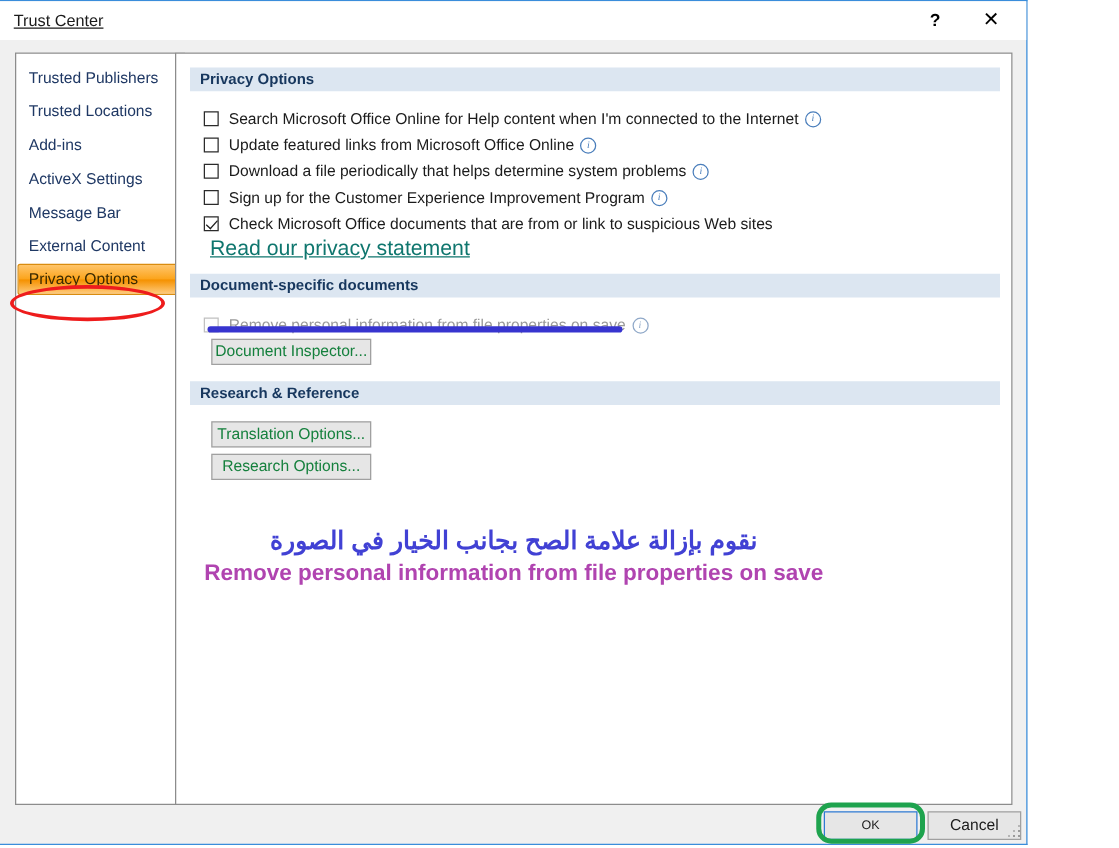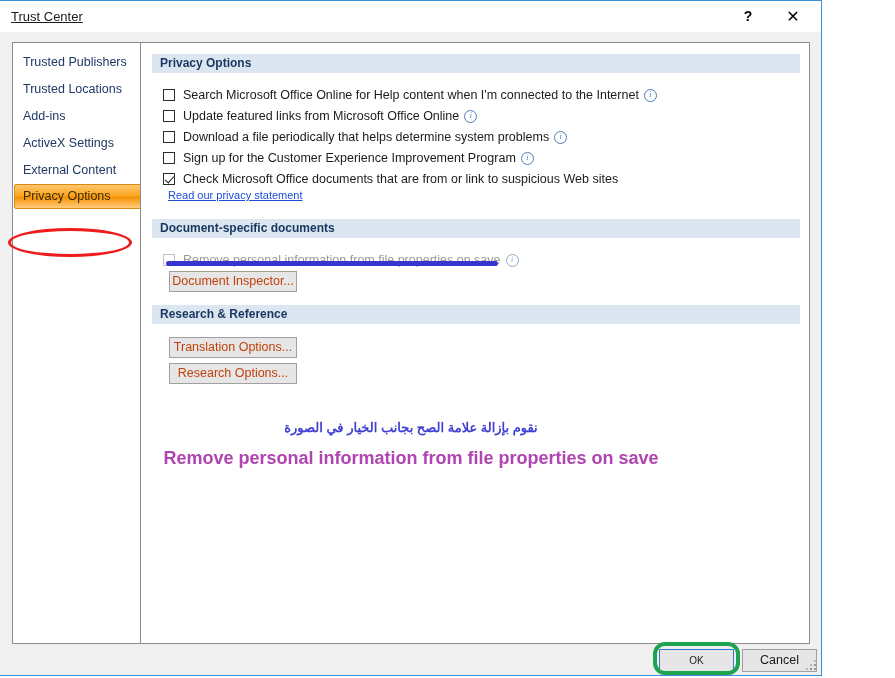--- a/index.html
+++ b/index.html
@@ -173,34 +173,34 @@
     vertical-align: middle;
     flex: 0 0 auto;
   }
   .cbrow.disabled .infoicon { border-color: #8fa8c8; color: #8fa8c8; }
 
   
   #privacy-link {
     position: absolute;
     left: 167px;
     top: 187px;
-    font-size: 11px;
-    color: #1d4ed8;
+    font-size: 17px;
+    color: #0f766e;
     text-decoration: underline;
     cursor: pointer;
     white-space: nowrap;
   }
 
   
   .pbtn {
     position: absolute;
     background: #e6e6e6;
     border: 1px solid #a0a0a0;
     font-size: 12.5px;
-    color: #c2410c;
+    color: #15803d;
     height: 21px;
     line-height: 19px;
     text-align: center;
     box-sizing: border-box;
     cursor: default;
     white-space: nowrap;
   }
 
   
   #ok-btn {
@@ -281,21 +281,21 @@
     box-sizing: border-box;
     pointer-events: none;
   }
   #ann-arabic {
     position: absolute;
     left: 0;
     top: 420px;
     width: 822px;
     text-align: center;
     direction: rtl;
-    font-size: 13px;
+    font-size: 20px;
     font-weight: bold;
     color: #4141d4;
     white-space: nowrap;
   }
   #ann-english {
     position: absolute;
     left: 0;
     top: 448px;
     width: 822px;
     text-align: center;
@@ -315,20 +315,21 @@
     <div class="titlebtn" id="help-btn">?</div>
     <div class="titlebtn" id="close-btn">✕</div>
   </div>
 
   <div id="sidebar">
     <div style="height:6px"></div>
     <div class="side-item">Trusted Publishers</div>
     <div class="side-item">Trusted Locations</div>
     <div class="side-item">Add-ins</div>
     <div class="side-item">ActiveX Settings</div>
+    <div class="side-item">Message Bar</div>
     <div class="side-item">External Content</div>
     <div class="side-item selected">Privacy Options</div>
   </div>
 
   <div id="content">
 
     <div class="section-head" style="top:11px;">Privacy Options</div>
 
     <div class="cbrow" style="top:43px;">
       <span class="cbox"></span>

